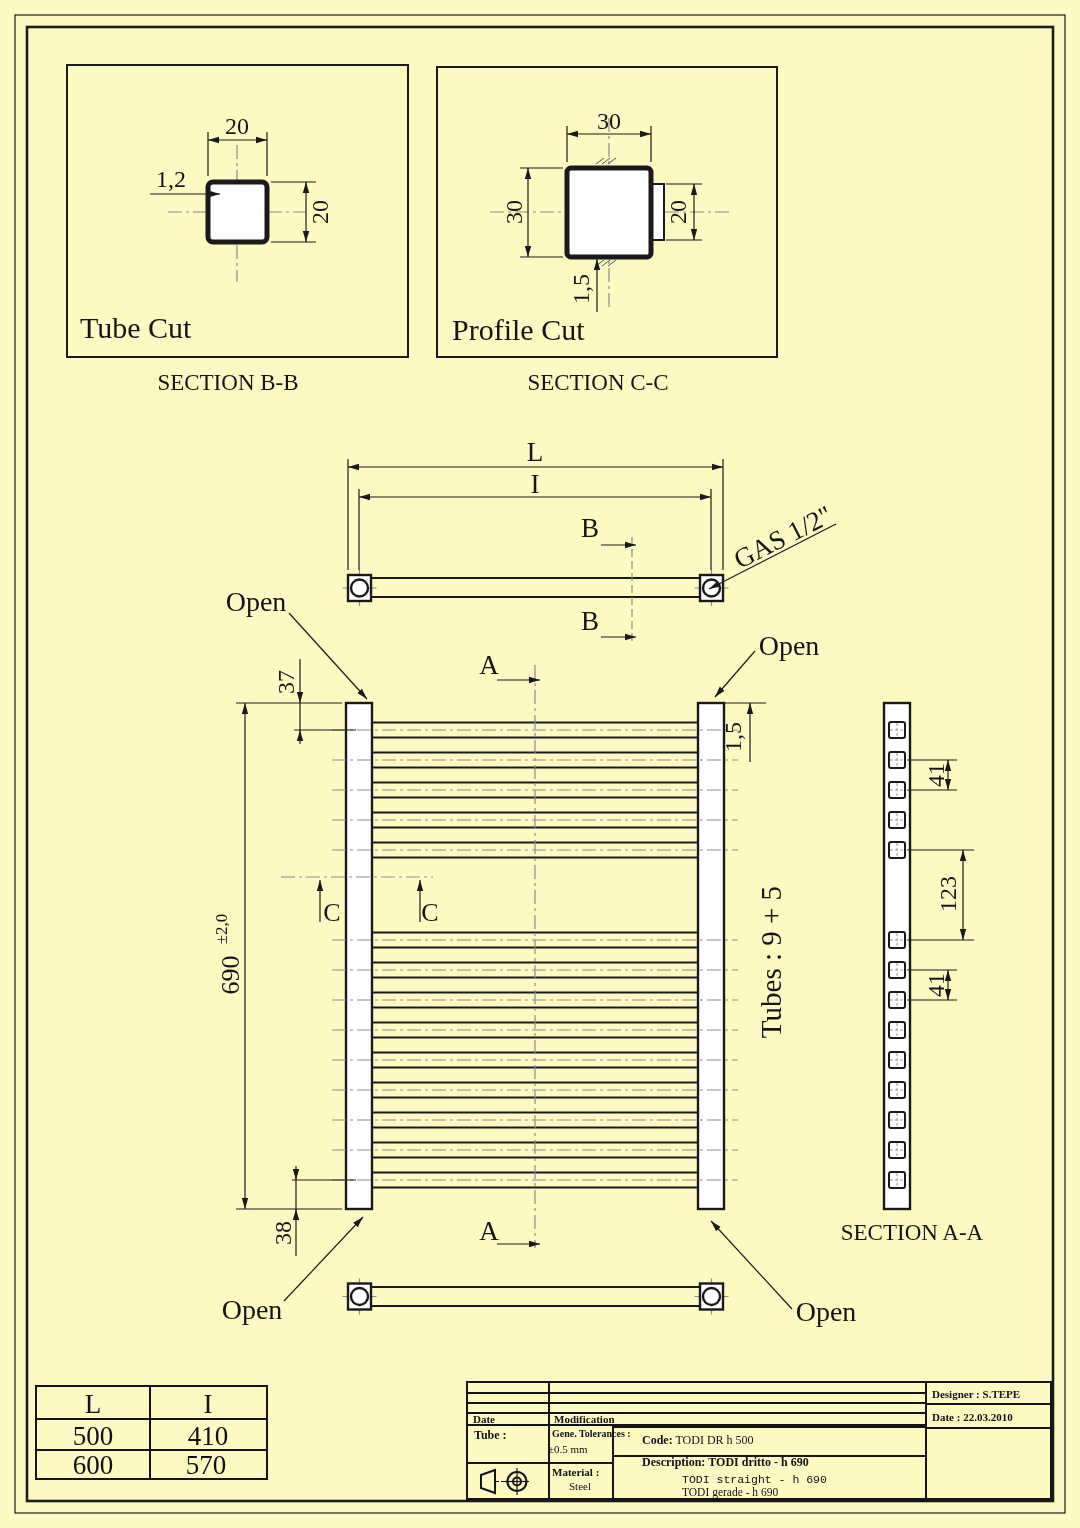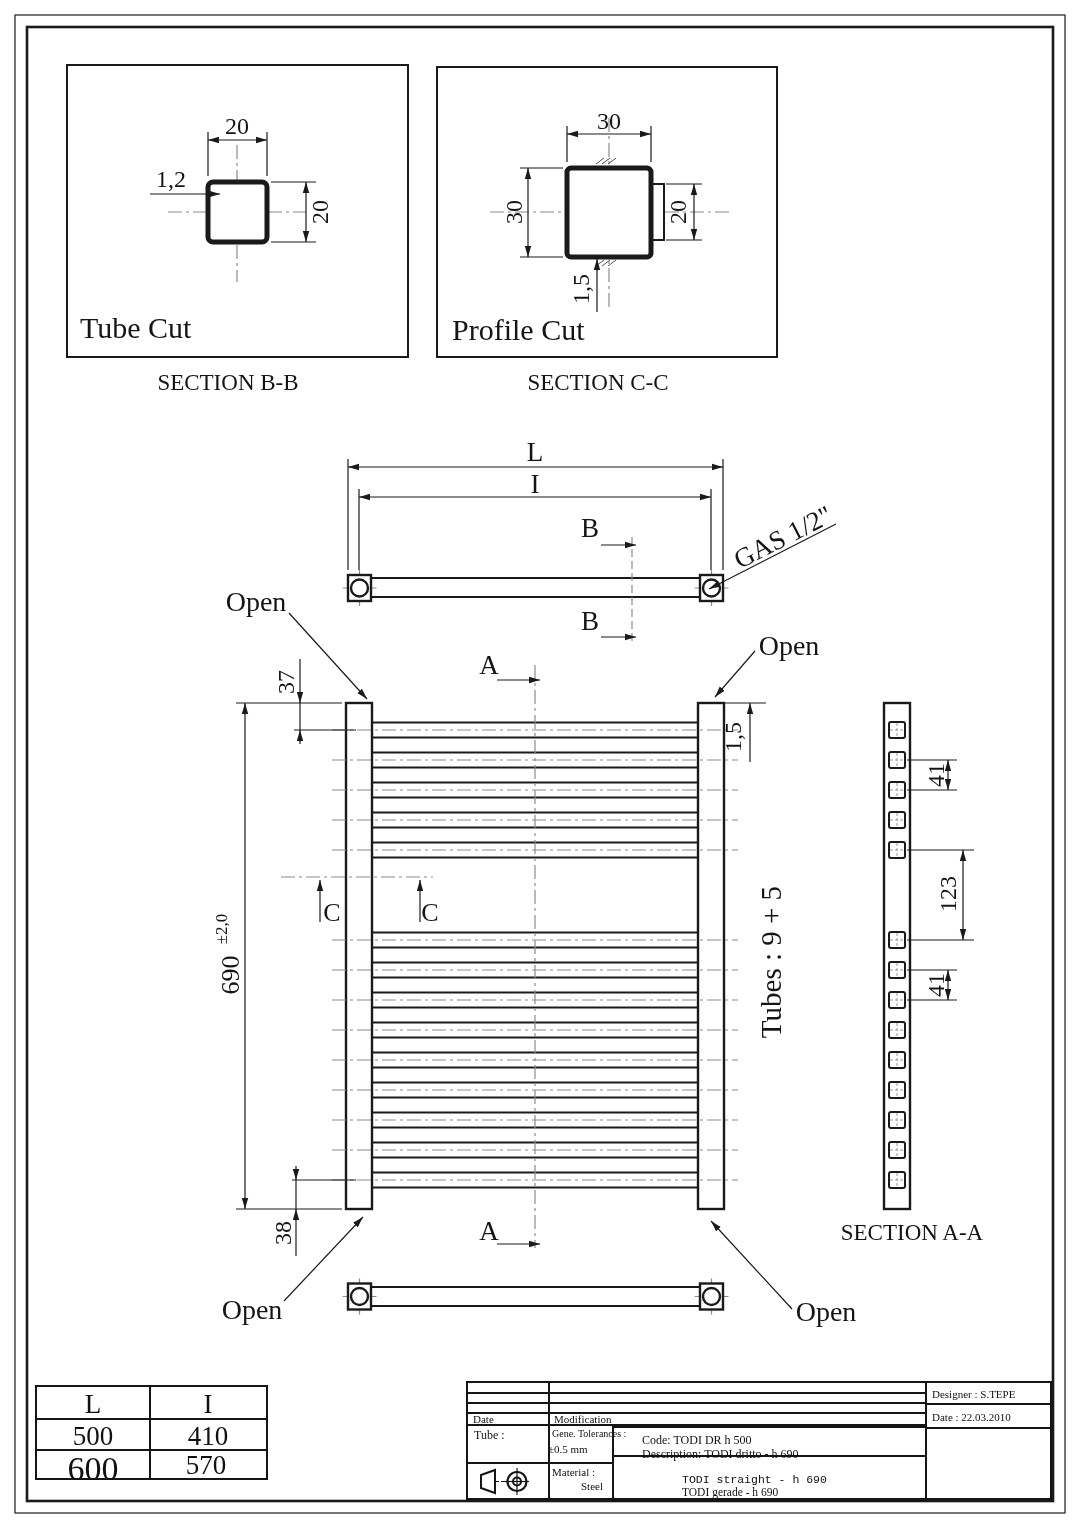--- a/index.html
+++ b/index.html
@@ -1,35 +1,35 @@
 <!DOCTYPE html>
 <html><head>
 <meta charset="utf-8">
 <style>
   html,body{margin:0;padding:0;background:#e8e8e8;}
-  .page{position:relative;width:1080px;height:1528px;background:#ffffff;overflow:hidden;
+  .page{position:relative;width:1080px;height:1528px;background:#fef9c3;overflow:hidden;
         font-family:"Liberation Serif",serif;color:#151515;}
   svg{position:absolute;left:0;top:0;}
   .dt{font-family:"Liberation Serif",serif;fill:#151515;}
   .ink{stroke:#1a1a1a;fill:none;}
   .thin{stroke-width:1.2;}
   .med{stroke-width:2;}
   .thick{stroke-width:2.4;}
   .wall{stroke-width:5;}
   .cl{stroke:#8c8c8c;stroke-width:1.2;stroke-dasharray:14 4 3 4;fill:none;}
   .dashb{stroke:#8a8a8a;stroke-width:1.2;stroke-dasharray:8 4;fill:none;}
   .whitefill{fill:#ffffff;}
   
   .abs{position:absolute;}
   .hl{position:absolute;background:#151515;height:1.5px;}
   .vl{position:absolute;background:#151515;width:1.5px;}
   .tb{position:absolute;left:466px;top:1381px;width:586px;height:119px;border:2.2px solid #151515;box-sizing:border-box;font-family:"Liberation Serif",serif;}
   .sizetable{position:absolute;left:35px;top:1385px;width:233px;height:95px;border:2px solid #151515;box-sizing:border-box;}
   .cellt{position:absolute;font-family:"Liberation Serif",serif;color:#111;white-space:nowrap;}
-  .b{font-weight:normal;}
+  .b{font-weight:bold;}
   .codebox{position:absolute;left:144px;top:43px;width:315px;height:76px;border:2.2px solid #151515;box-sizing:border-box;}
   .logo-red{color:#cf2030;}
   .logo-gray{color:#8d8f92;}
 </style>
 </head>
 <body>
 
 <div class="page">
 
 <svg width="1080" height="1528" viewBox="0 0 1080 1528">
@@ -247,21 +247,21 @@
 </svg>
 
 <div class="sizetable">
   <div class="vl" style="left:112px;top:0;height:91px;"></div>
   <div class="hl" style="left:0;top:31px;width:229px;height:2px;"></div>
   <div class="hl" style="left:0;top:62px;width:229px;height:2px;"></div>
   <div class="cellt" style="left:0;top:2px;width:112px;text-align:center;font-size:27px;">L</div>
   <div class="cellt" style="left:113px;top:2px;width:116px;text-align:center;font-size:27px;">I</div>
   <div class="cellt" style="left:0;top:34px;width:112px;text-align:center;font-size:27px;">500</div>
   <div class="cellt" style="left:113px;top:34px;width:116px;text-align:center;font-size:27px;">410</div>
-  <div class="cellt" style="left:0;top:63px;width:112px;text-align:center;font-size:34px;">600</div>
+  <div class="cellt" style="left:0;top:63px;width:112px;text-align:center;font-size:27px;">600</div>
   <div class="cellt" style="left:113px;top:63px;width:112px;text-align:center;font-size:27px;">570</div>
 </div>
 
 <div class="tb">
 
   <div class="hl" style="left:0;top:9px;width:457px;"></div>
   <div class="hl" style="left:0;top:19px;width:457px;"></div>
   <div class="hl" style="left:0;top:29px;width:457px;"></div>
   <div class="hl" style="left:0;top:41px;width:457px;"></div>
   <div class="hl" style="left:0;top:79px;width:144px;"></div>
@@ -272,27 +272,27 @@
   <div class="codebox">
     <div class="hl" style="left:0;top:27px;width:311px;height:2px;"></div>
   </div>
 
   <div class="cellt b" style="left:5px;top:30px;font-size:11px;">Date</div>
   <div class="cellt b" style="left:86px;top:30px;font-size:11px;">Modification</div>
   <div class="cellt b" style="left:6px;top:45px;font-size:12px;">Tube :</div>
   <div class="cellt b" style="left:84px;top:45px;font-size:10px;">Gene. Tolerances :</div>
   <div class="cellt" style="left:80px;top:60px;width:64px;font-size:11px;">±0.5 mm</div>
   <div class="cellt b" style="left:84px;top:83px;font-size:11px;">Material :</div>
-  <div class="cellt" style="left:80px;top:97px;width:64px;text-align:center;font-size:11px;padding-left:12px;">Steel</div>
+  <div class="cellt" style="left:80px;top:97px;width:64px;text-align:center;font-size:11px;">Steel</div>
 
   <div class="cellt" style="left:174px;top:50px;font-size:12px;">
     <span class="b">Code:</span>
     <span>TODI DR h 500</span>
   </div>
-  <div class="cellt" style="left:174px;top:64px;font-size:12px;text-align:center;">
+  <div class="cellt" style="left:174px;top:72px;font-size:12px;text-align:center;">
     <span class="b">Description:</span>
     <span class="b">TODI dritto - h 690</span>
   </div>
   <div class="cellt" style="left:214px;top:90px;font-size:11.5px;font-family:Liberation Mono, monospace;">TODI straight - h 690</div>
   <div class="cellt" style="left:214px;top:103px;font-size:11.5px;">TODI gerade - h 690</div>
 
   <div class="cellt b" style="left:464px;top:5px;font-size:11px;">Designer : S.TEPE</div>
   <div class="cellt b" style="left:464px;top:28px;font-size:11px;">Date : 22.03.2010</div>
 
   <svg width="58" height="30" style="position:absolute;left:11px;top:84px;">

